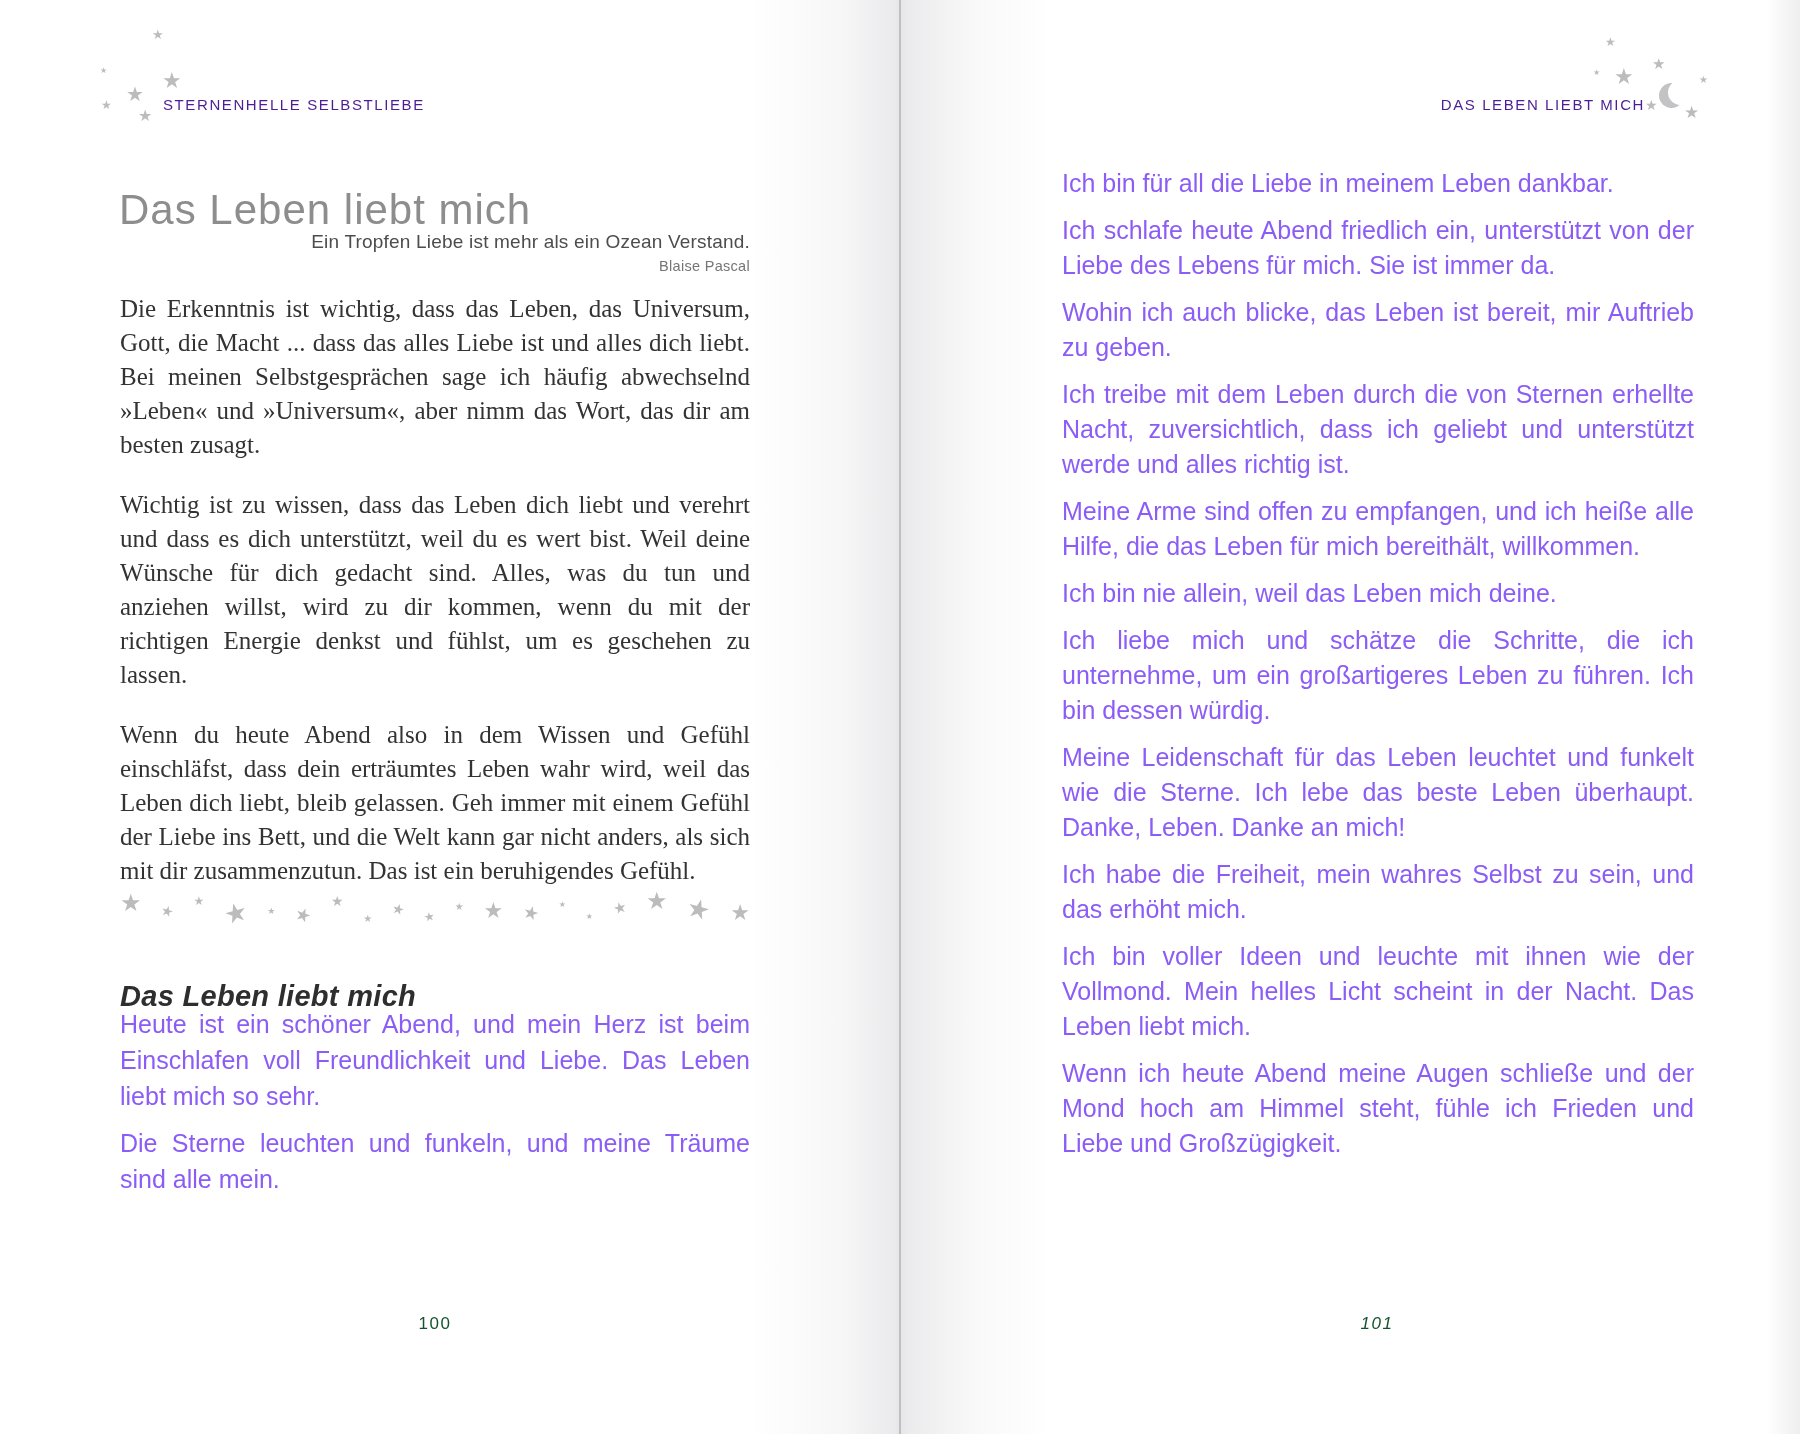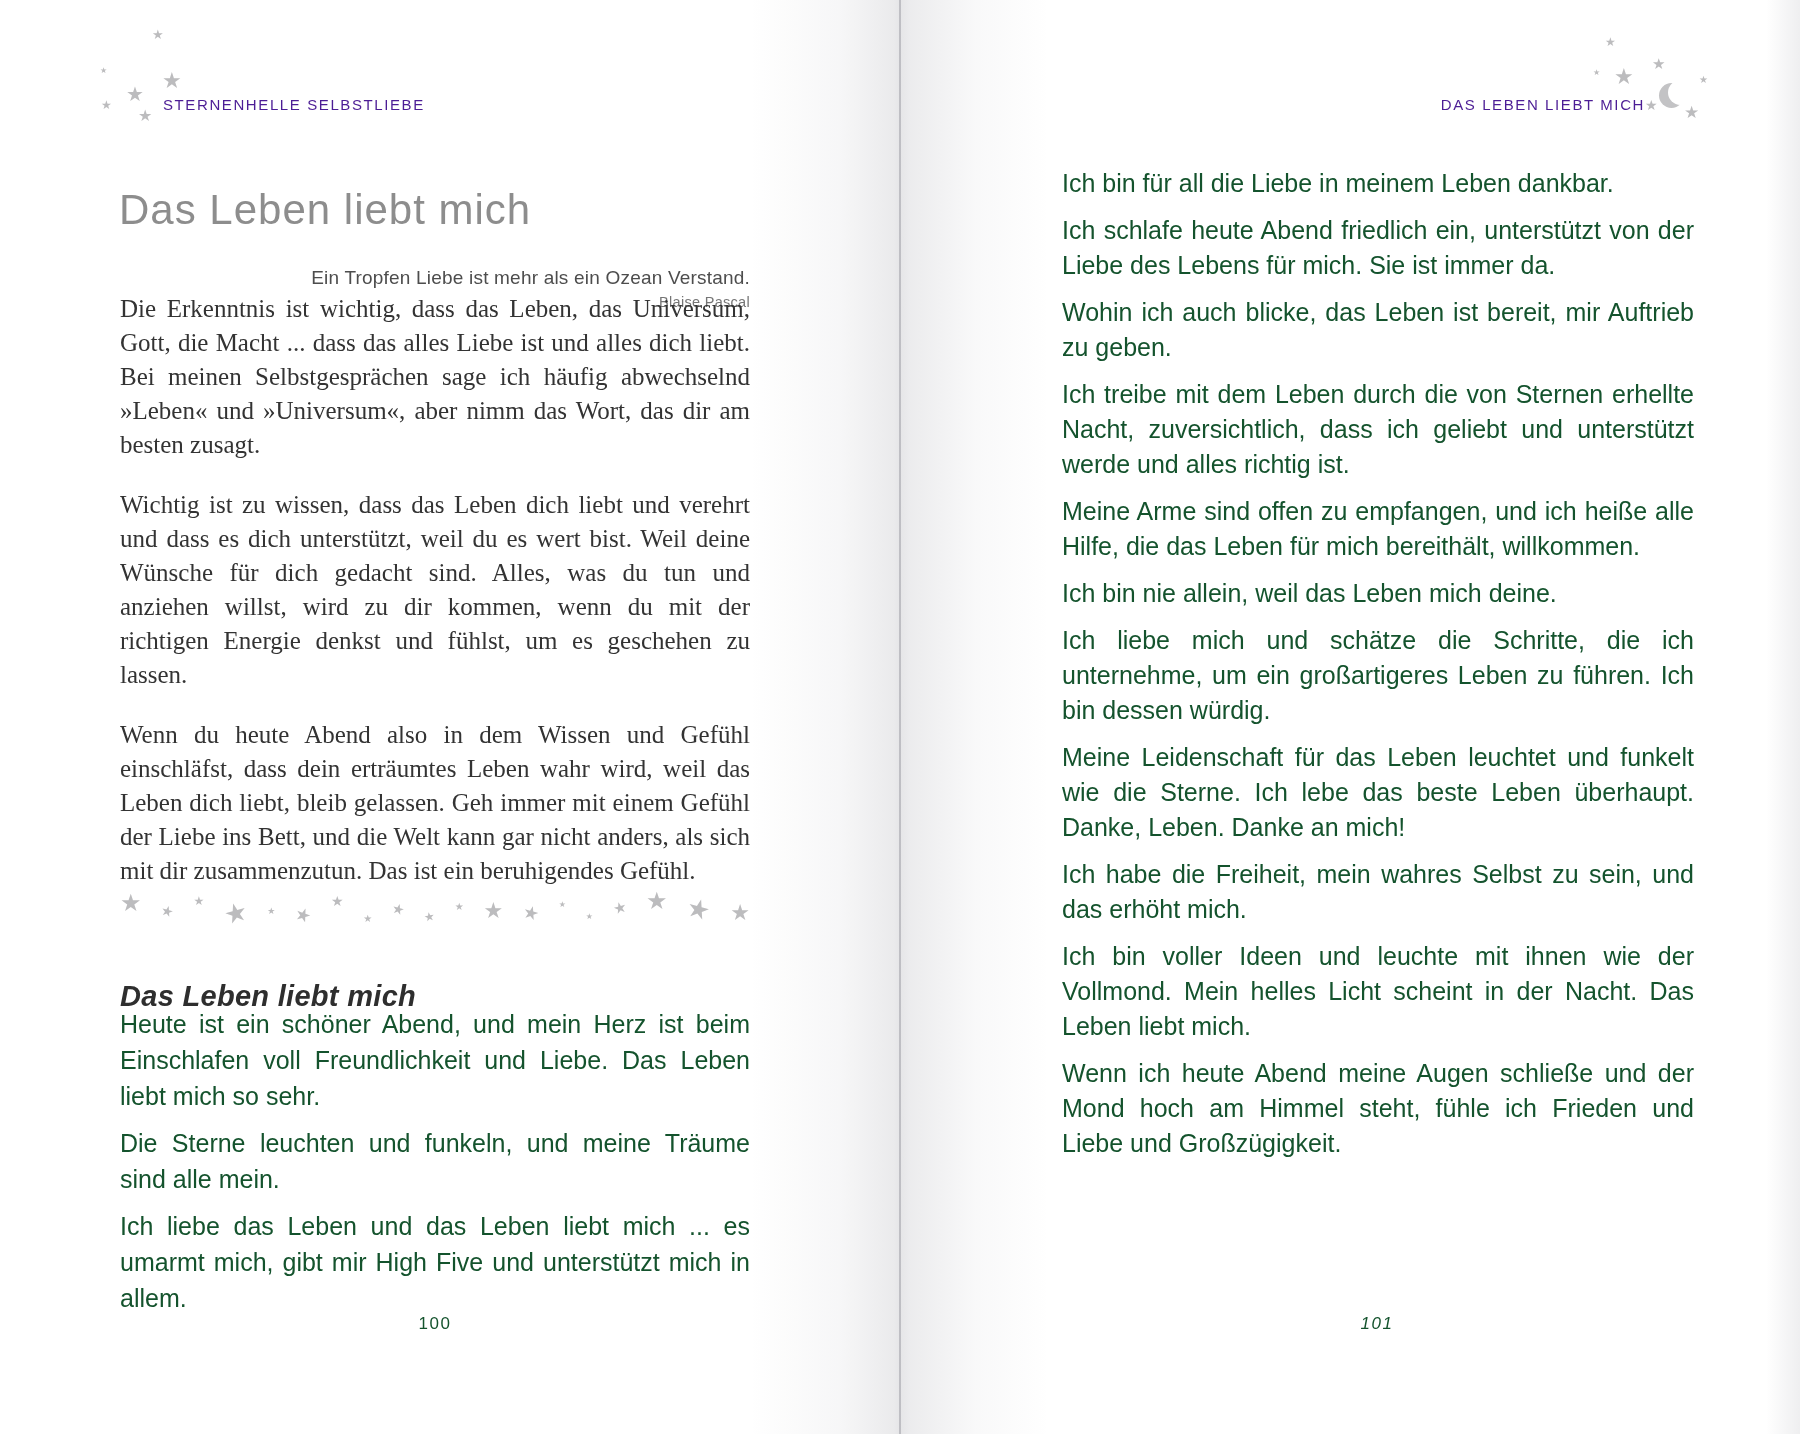--- a/index.html
+++ b/index.html
@@ -32,40 +32,40 @@
     position:absolute;top:96px;font-size:15px;letter-spacing:1.6px;
     color:#4c1d95;white-space:nowrap;
   }
   .head-left{left:163px;}
   .head-right{left:1062px;width:583px;text-align:right;}
   
   .chapter-title{
     position:absolute;left:119px;top:158px;font-size:42px;font-weight:200;
     color:#8d8d8d;letter-spacing:1px;white-space:nowrap;
   }
-  .epigraph{position:absolute;left:120px;top:231px;width:630px;text-align:right;margin-top:36px;}
+  .epigraph{position:absolute;left:120px;top:231px;width:630px;text-align:right;}
   .epigraph .quote{font-size:19px;color:#4d4d4d;letter-spacing:.2px;}
   .epigraph .author{font-size:14.5px;color:#757575;margin-top:5px;letter-spacing:.3px;}
   .serif-block{position:absolute;left:120px;top:292px;width:630px;}
   .serif-block p{
     font-family:"Liberation Serif",serif;font-size:25px;line-height:34px;
     color:#333333;text-align:justify;margin:0 0 26px 0;
   }
   .star-divider{
     position:absolute;left:120px;top:888px;width:630px;height:42px;
     display:flex;justify-content:space-between;align-items:center;
   }
   .dstar{color:#b9b9bb;line-height:1;display:inline-block;}
   .affirm-heading{
     position:absolute;left:120px;top:956px;font-size:29px;font-weight:bold;
     font-style:italic;color:#2e2e2e;letter-spacing:.3px;white-space:nowrap;
   }
   .affirm-left{position:absolute;left:120px;top:1006px;width:630px;}
   .affirm-left p, .affirm-right p{
-    font-size:25px;line-height:36px;color:#14532d;text-align:justify;margin:0 0 11px 0;
+    font-size:25px;line-height:36px;color:#8b5cf6;text-align:justify;margin:0 0 11px 0;
   }
   
   .affirm-right{position:absolute;left:1062px;top:166px;width:632px;}
   .affirm-right p{line-height:35px;margin-bottom:12px;}
   
   .page-number{
     position:absolute;top:1314px;width:630px;text-align:center;
     font-size:17px;color:#14532d;letter-spacing:1.5px;
   }
   .pn-left{left:120px;}
@@ -139,21 +139,20 @@
     <span class="dstar" style="font-size: 24px; color: rgb(188, 188, 190); transform: translateY(-8px) rotate(0deg);">★</span>
     <span class="dstar" style="font-size: 26px; color: rgb(188, 188, 190); transform: translateY(0px) rotate(15deg);">★</span>
     <span class="dstar" style="font-size: 22px; color: rgb(188, 188, 190); transform: translateY(4px) rotate(0deg);">★</span>
   </div>
 
 <h2 class="affirm-heading">Das Leben liebt mich</h2>
 
 <div class="affirm-left">
   <p>Heute ist ein schöner Abend, und mein Herz ist beim Einschlafen voll Freundlichkeit und Liebe. Das Leben liebt mich so sehr.</p>
   <p>Die Sterne leuchten und funkeln, und meine Träume sind alle mein.</p>
-  <p>Ich liebe das Leben und das Leben liebt mich ... es umarmt mich, gibt mir High Five und unterstützt mich in allem.</p>
 </div>
 
 <div class="page-number pn-left">100</div>
 
 <div class="affirm-right">
   <p>Ich bin für all die Liebe in meinem Leben dankbar.</p>
   <p>Ich schlafe heute Abend friedlich ein, unterstützt von der Liebe des Lebens für mich. Sie ist immer da.</p>
   <p>Wohin ich auch blicke, das Leben ist bereit, mir Auftrieb zu geben.</p>
   <p>Ich treibe mit dem Leben durch die von Sternen erhellte Nacht, zuversichtlich, dass ich geliebt und unterstützt werde und alles richtig ist.</p>
   <p>Meine Arme sind offen zu empfangen, und ich heiße alle Hilfe, die das Leben für mich bereithält, willkommen.</p>

